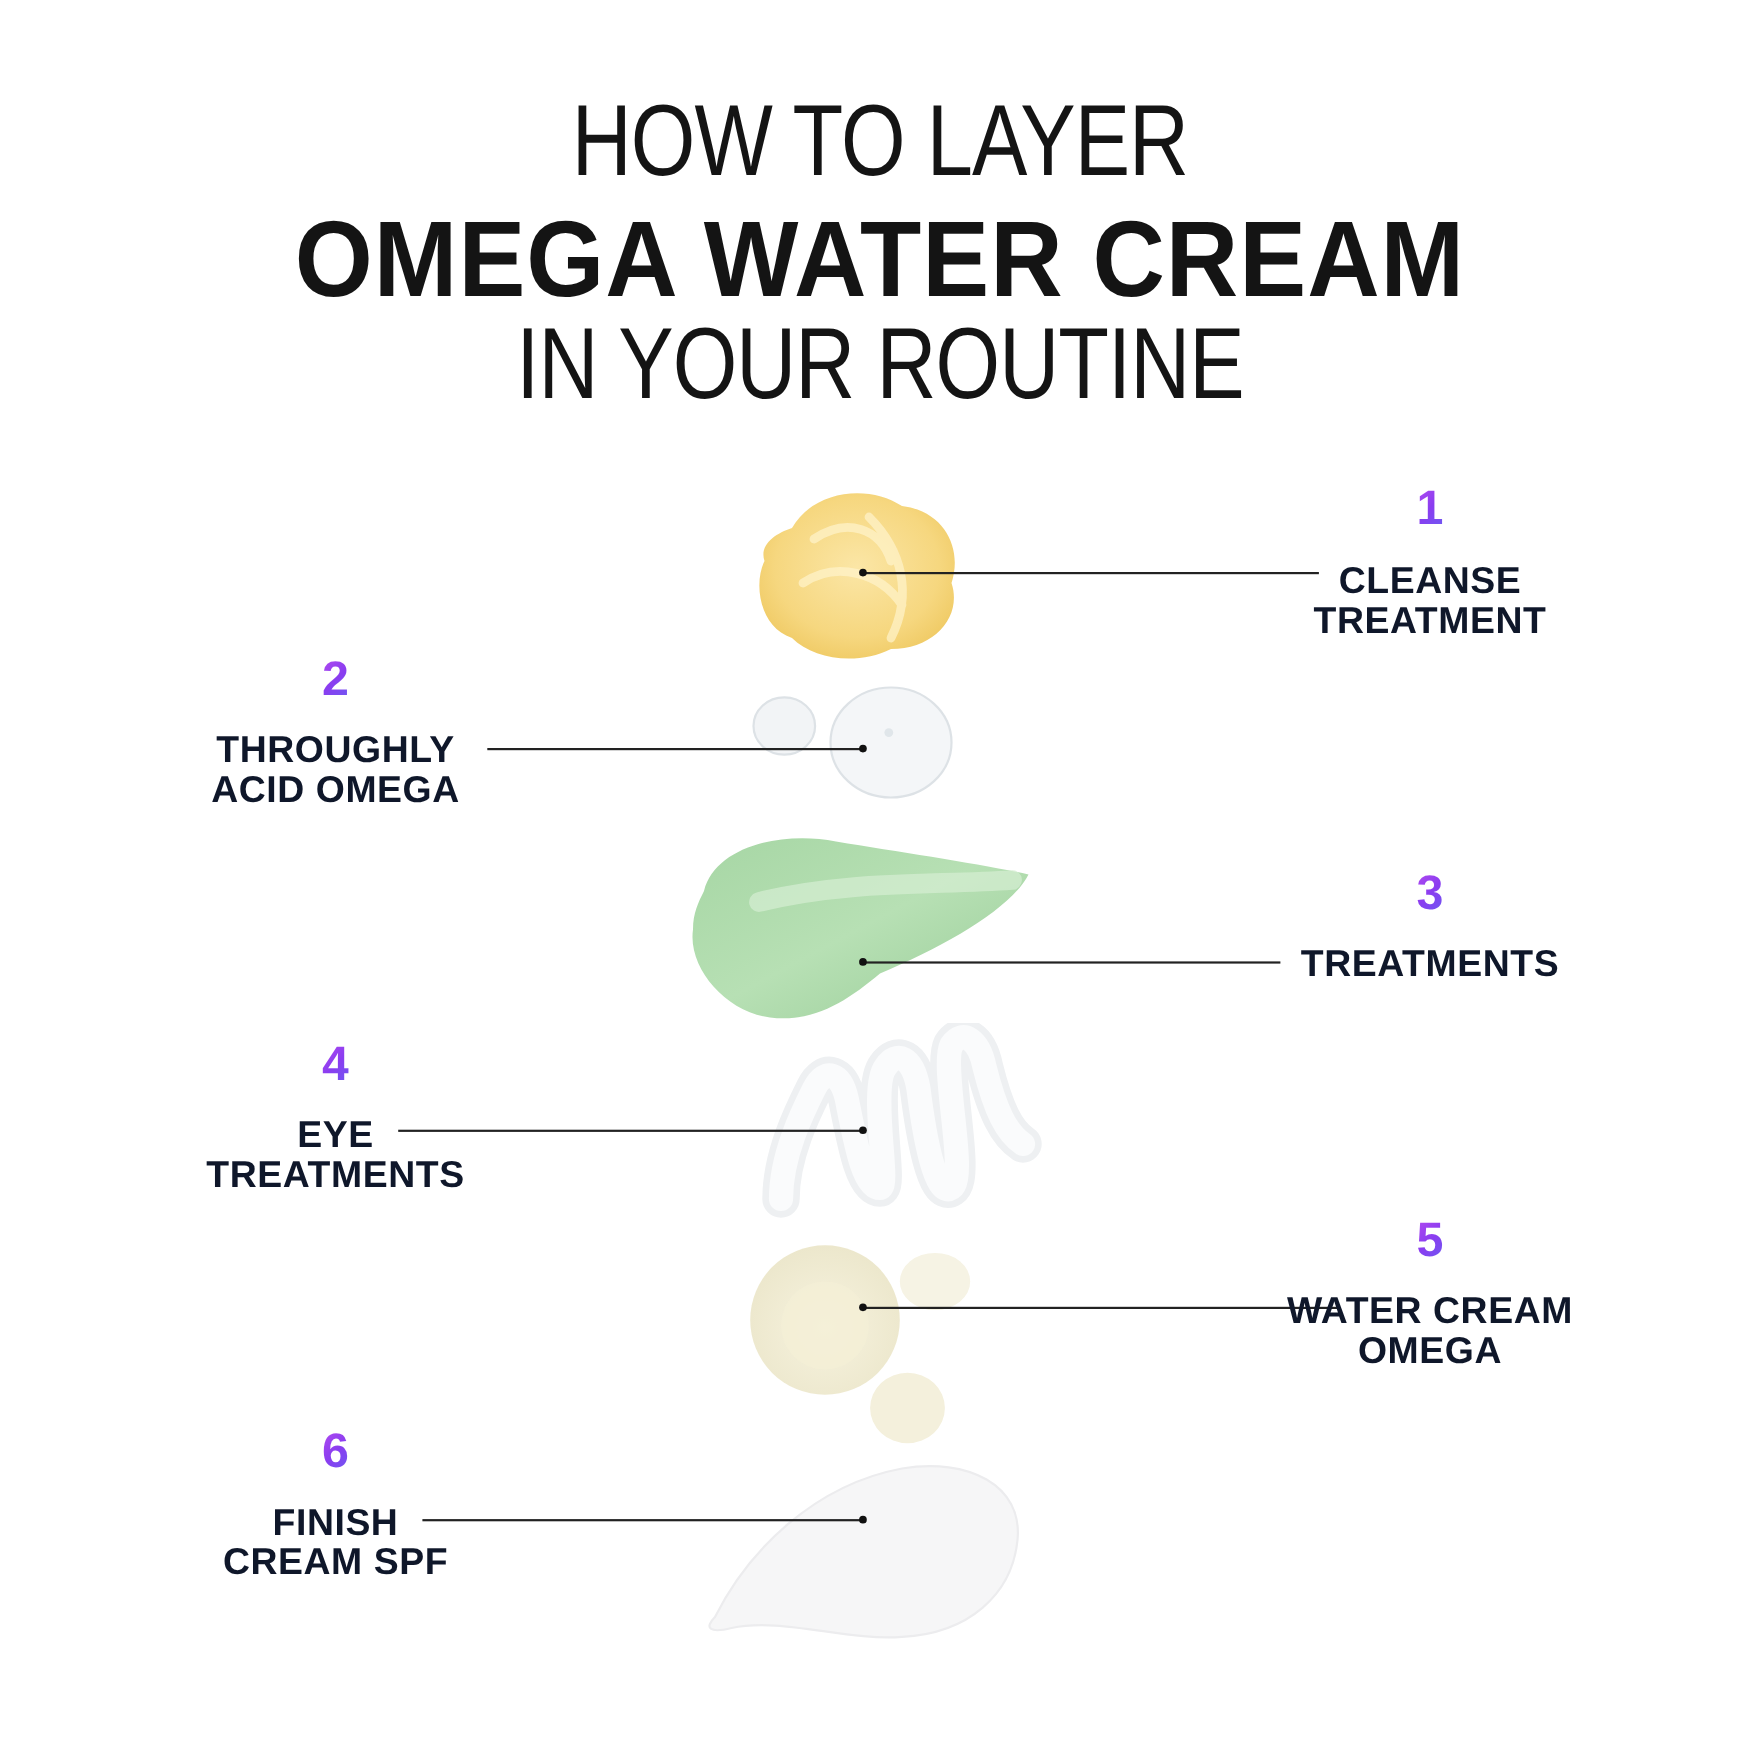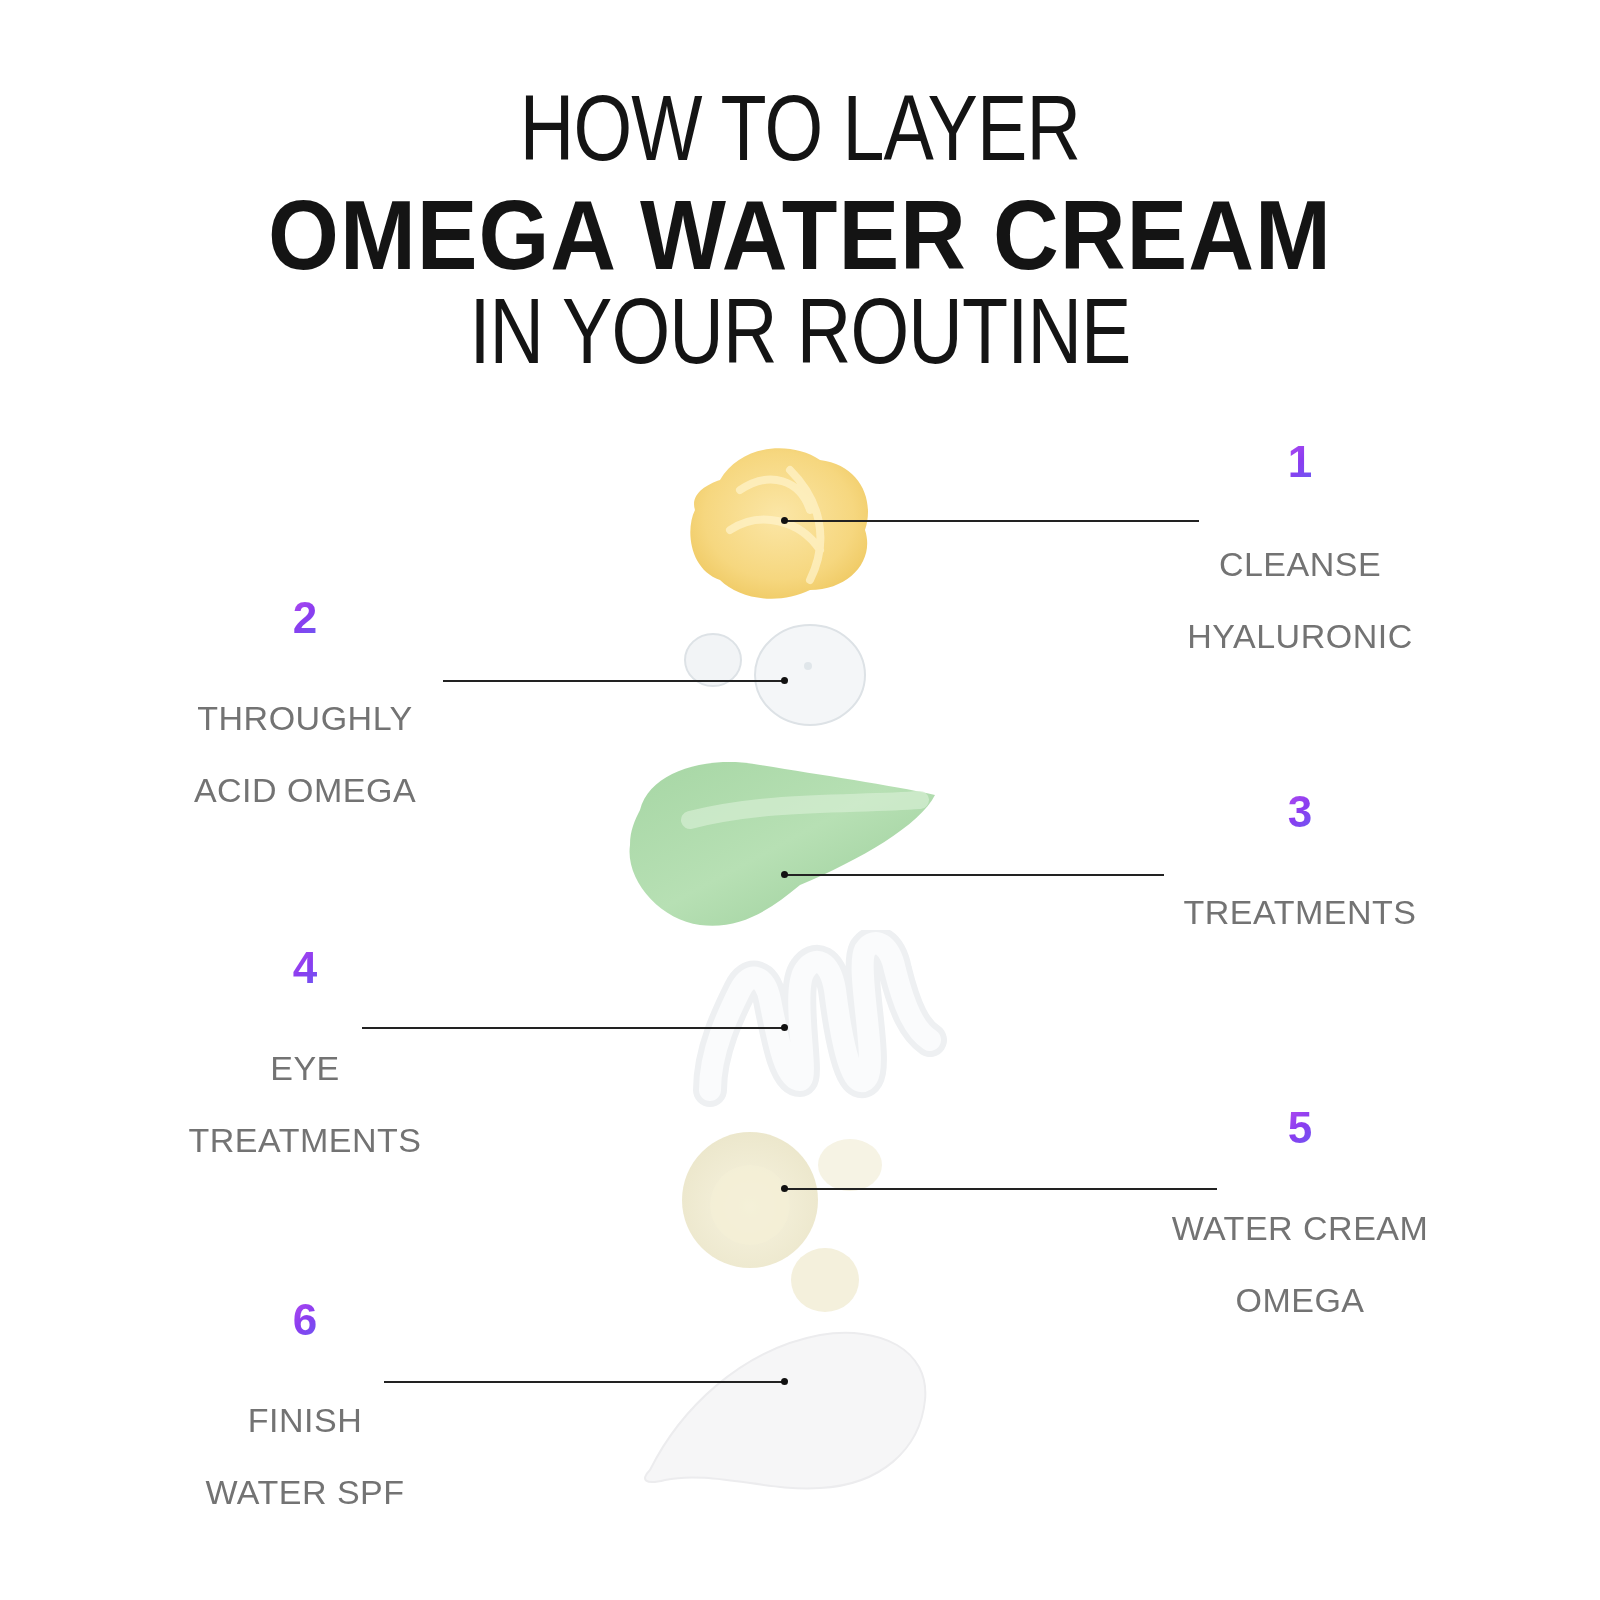--- a/index.html
+++ b/index.html
@@ -3,21 +3,21 @@
 <meta charset="utf-8">
 <style>
   html, body { margin:0; padding:0; background:#ffffff; }
   body { width:1600px; height:1600px; position:relative; overflow:hidden; font-family:"Liberation Sans", "DejaVu Sans", sans-serif; color:#141414; }
   .title { position:absolute; left:0; width:1600px; text-align:center; line-height:1; white-space:nowrap; }
   .t1 { top:82px; font-size:92px; font-weight:300; transform:scaleX(0.82); letter-spacing:-1px; }
   .t2 { top:186px; font-size:98px; font-weight:700; letter-spacing:1px; transform:scaleX(0.93); }
   .t3 { top:285px; font-size:92px; font-weight:300; transform:scaleX(0.82); letter-spacing:-1px; }
   .step { position:absolute; text-align:center; }
   .num { font-size:44px; font-weight:700; line-height:1; background:linear-gradient(135deg,#b44bf0 0%,#8a3df0 50%,#6a5cf2 100%); -webkit-background-clip:text; background-clip:text; color:transparent; display:inline-block; }
-  .label { font-size:34px; font-weight:400; line-height:36px; letter-spacing:0.5px; color:#737373; white-space:nowrap;margin-top:36px; }
+  .label { font-size:34px; font-weight:700; line-height:36px; letter-spacing:0.5px; color:#0f172a; white-space:nowrap; }
   .line { position:absolute; height:2px; background:#222; }
   .dot { position:absolute; width:7px; height:7px; border-radius:50%; background:#111; }
   .blob { position:absolute; }
 </style>
 </head>
 <body>
 
 <div class="title t1">HOW TO LAYER</div>
 <div class="title t2">OMEGA WATER CREAM</div>
 <div class="title t3">IN YOUR ROUTINE</div>
@@ -89,21 +89,21 @@
 <div class="line" style="left:784px;top:1188px;width:433px"></div>
 <div class="dot" style="left:781px;top:1185px"></div>
 
 <div class="line" style="left:384px;top:1381px;width:403px"></div>
 <div class="dot" style="left:781px;top:1378px"></div>
 
 <div class="step" style="left:1150px;top:440px;width:300px">
   <div style="height:56px"><span class="num">1</span></div>
   <div style="height:14px"></div>
   <div class="label">CLEANSE</div>
-  <div class="label">HYALURONIC</div>
+  <div class="label">TREATMENT</div>
 </div>
 
 <div class="step" style="left:165px;top:596px;width:280px">
   <div style="height:56px"><span class="num">2</span></div>
   <div style="height:12px"></div>
   <div class="label">THROUGHLY</div>
   <div class="label">ACID OMEGA</div>
 </div>
 
 <div class="step" style="left:1150px;top:790px;width:300px">
@@ -123,14 +123,14 @@
   <div style="height:56px"><span class="num">5</span></div>
   <div style="height:12px"></div>
   <div class="label">WATER CREAM</div>
   <div class="label">OMEGA</div>
 </div>
 
 <div class="step" style="left:165px;top:1298px;width:280px">
   <div style="height:56px"><span class="num">6</span></div>
   <div style="height:12px"></div>
   <div class="label">FINISH</div>
-  <div class="label">WATER SPF</div>
+  <div class="label">CREAM SPF</div>
 </div>
 
 </body></html>

